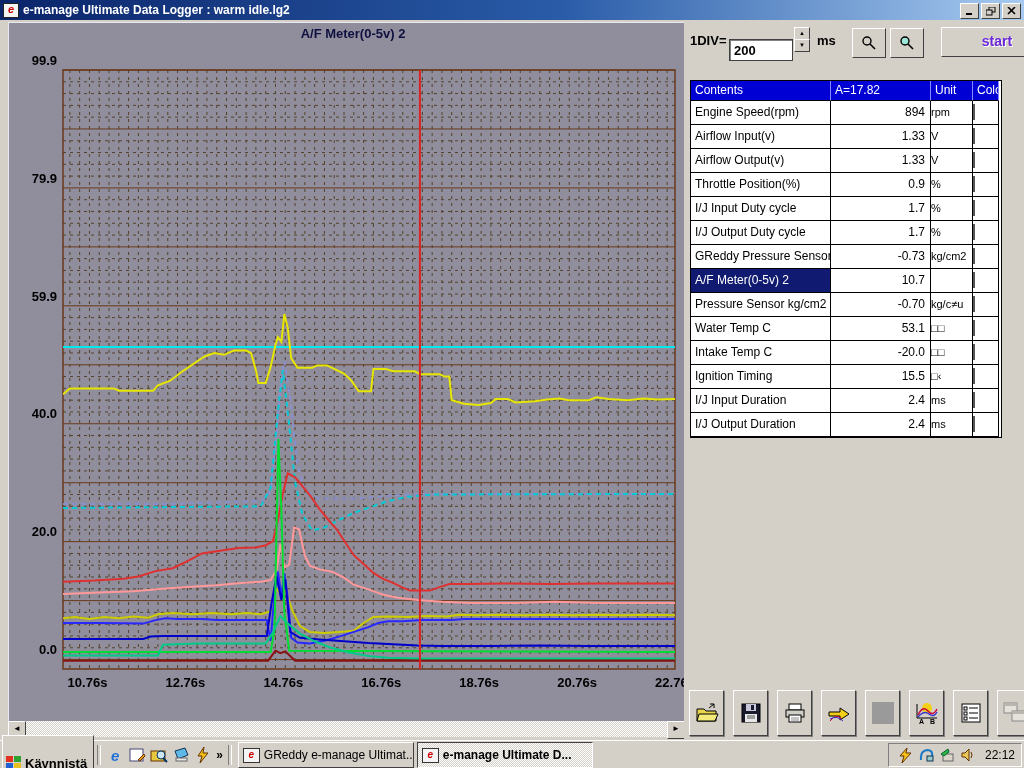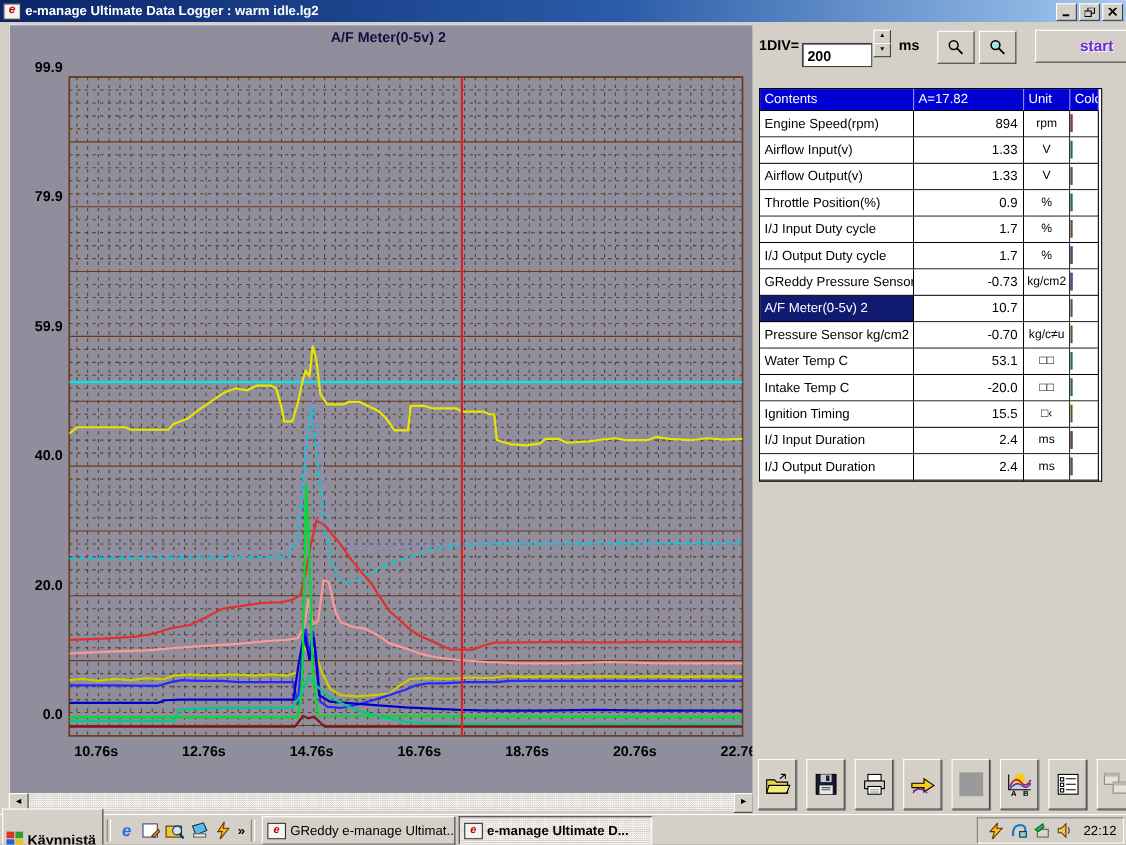--- a/index.html
+++ b/index.html
@@ -44,21 +44,21 @@
     color:#6d28d9;text-shadow:1px 1px 0 #fff;font-size:14px;font-weight:bold;text-align:center;line-height:26px;padding-left:19px;}
   
   #data-table{position:absolute;left:6px;top:38px;width:310px;border:1px solid #000;background:#fff;margin-top:20px;}
   .trow{display:grid;grid-template-columns:140px 100px 42px 26px;}
   .tcell{border-right:1px solid #000;border-bottom:1px solid #000;font-size:12px;color:#000;
     background:#fff;height:23px;line-height:23px;white-space:nowrap;overflow:hidden;}
   .thead .tcell{background:#0000d4;color:#fff;height:19px;line-height:19px;font-size:12px;
     border-right:1px solid #8888ff;border-bottom:1px solid #000;padding-left:4px;}
   .c-name{padding-left:4px;}
   .c-val{text-align:right;padding-right:5px;}
-  .c-unit{text-align:center;font-size:11px;}
+  .c-unit{text-align:left;font-size:11px;}
   .c-col{padding:0;}
   .swatch{width:22px;height:19px;margin:2px auto 0 auto;border:1px solid #555;}
   .sel .c-name{background:#101a70;color:#fff;}
   
   #bottom-toolbar{position:absolute;left:5px;top:668px;display:flex;gap:9px;}
   .bbtn{width:33px;height:44px;background:#d4d0c8;
     border-top:1px solid #fff;border-left:1px solid #fff;border-right:1px solid #404040;border-bottom:1px solid #404040;
     box-shadow:1px 1px 0 #808080;display:flex;align-items:center;justify-content:center;}
   
   #taskbar{position:absolute;left:0;top:740px;width:1024px;height:28px;background:#d4d0c8;border-top:1px solid #fff;

